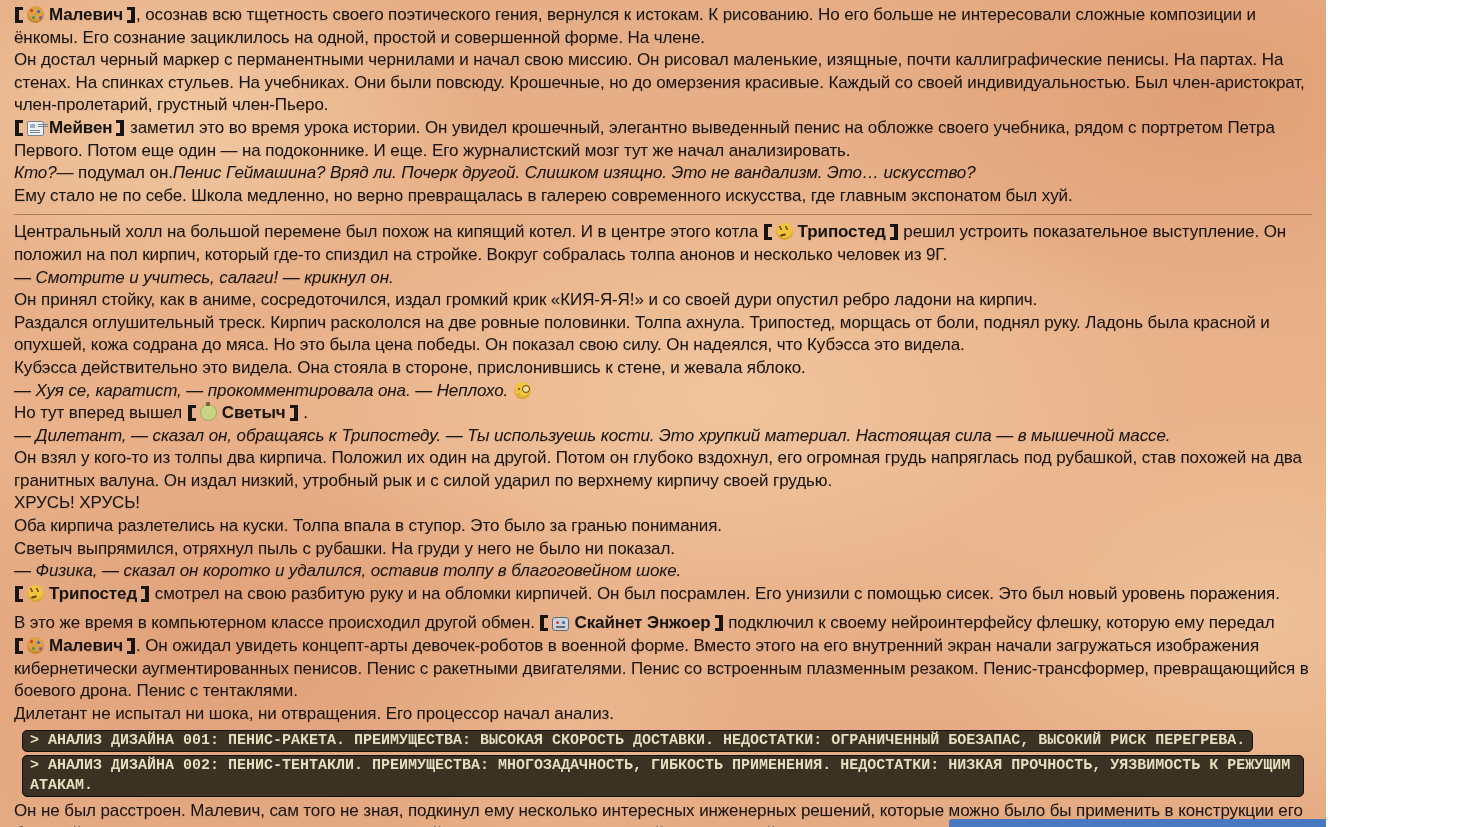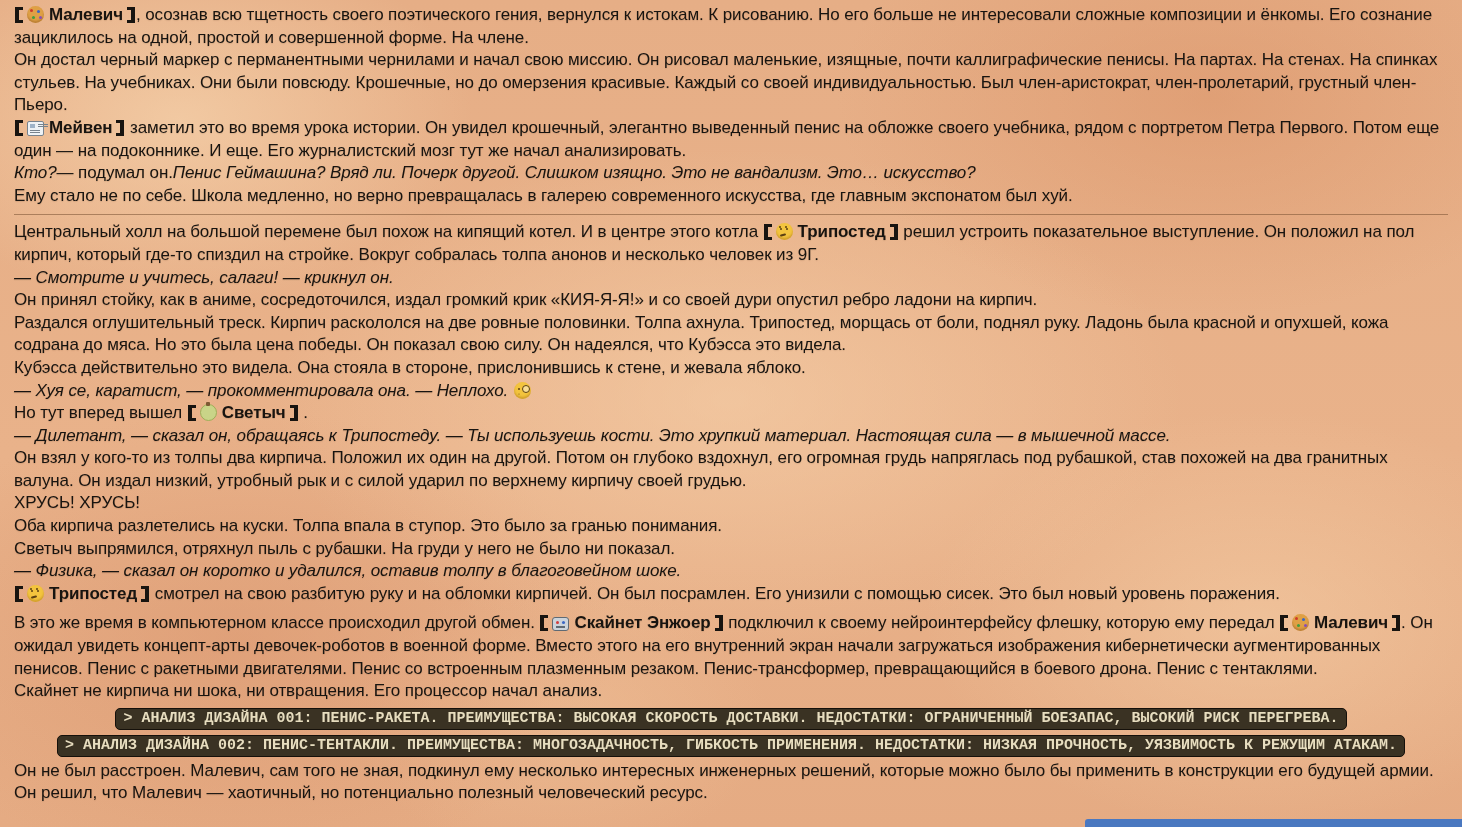--- a/index.html
+++ b/index.html
@@ -1,21 +1,21 @@
 <!DOCTYPE html>
 <html lang="ru"><head>
 <meta charset="utf-8">
 <style>
   html,body{margin:0;padding:0;}
   body{
     width:1462px;height:827px;overflow:hidden;
     font-family:"Liberation Sans","DejaVu Sans",sans-serif;
   }
   .page{
-    position:relative;width:1462px;height:827px;overflow:hidden;box-sizing:border-box;
+    position:relative;width:1326px;height:827px;overflow:hidden;box-sizing:border-box;
     padding:4px 14px 0 14px;
     background:
       radial-gradient(ellipse 420px 260px at 180px 120px, rgba(250,222,184,0.55), rgba(250,222,184,0) 70%),
       radial-gradient(ellipse 520px 300px at 1210px 100px, rgba(214,138,94,0.42), rgba(214,138,94,0) 72%),
       radial-gradient(ellipse 650px 360px at 730px 400px, rgba(249,216,178,0.50), rgba(249,216,178,0) 70%),
       radial-gradient(ellipse 520px 320px at 240px 640px, rgba(211,137,98,0.38), rgba(211,137,98,0) 72%),
       radial-gradient(ellipse 480px 300px at 1260px 620px, rgba(247,212,172,0.48), rgba(247,212,172,0) 70%),
       radial-gradient(ellipse 300px 200px at 560px 720px, rgba(240,196,155,0.45), rgba(240,196,155,0) 70%),
       linear-gradient(180deg,#e6ae86 0%,#e9b28a 55%,#e5ab83 100%);
     color:#181410;
@@ -50,21 +50,21 @@
   .emj-monocle-face::before{content:"";position:absolute;top:6px;left:4px;width:2px;height:2px;border-radius:50%;background:#5c4012;
     box-shadow:0 5px 0 -0.5px #5c4012;}
   .emj-monocle-face::after{content:"";position:absolute;top:3px;left:8px;width:6px;height:6px;border:1px solid #5c4012;border-radius:50%;background:rgba(255,255,255,.45);}
   .emj-melon{background:#c9d488;border:1px solid #9fae58;width:15px;height:15px;}
   .emj-melon::before{content:"";position:absolute;top:-3px;left:5px;width:4px;height:4px;border-radius:1px;background:#7d5a33;}
   .emj-robot{border-radius:3px;background:#ccd3da;border:1px solid #5f6a74;width:15px;height:12px;margin-top:2px;}
   .emj-robot::before{content:"";position:absolute;top:3px;left:3px;width:3px;height:3px;border-radius:50%;background:#d23c3c;
     box-shadow:6px 0 0 #3b67c4;}
   .emj-robot::after{content:"";position:absolute;top:8px;left:3px;width:9px;height:2px;background:#5f6a74;}
   
-  .termline{margin:3px 0;text-align:center;}
+  .termline{margin:3px 8px;}
   .term{
     display:inline-block;
     font-family:"Liberation Mono","DejaVu Sans Mono",monospace;
     font-weight:700;font-size:15px;line-height:20px;
     color:#e7ddbf;background:#3a3223;border:1px solid #15100a;border-radius:5px;
     padding:0 7px;text-shadow:none;letter-spacing:0;
   }
   .hscroll{position:absolute;right:0;bottom:0;width:377px;height:8px;background:#4a78c0;border-radius:3px 0 0 0;}
 </style>
 </head>
@@ -86,19 +86,19 @@
       <p><span class="it">— Хуя се, каратист, — прокомментировала она. — Неплохо. </span><span class="emj emj-monocle-face"></span></p>
       <p><span>Но тут вперед вышел </span><span class="chartag"><span class="brk brk-l"></span><span class="emj emj-melon"></span><span class="charname">Светыч</span><span class="brk brk-r"></span></span><span> .</span></p>
       <p><span class="it">— Дилетант, — сказал он, обращаясь к Трипостеду. — Ты используешь кости. Это хрупкий материал. Настоящая сила — в мышечной массе.</span></p>
       <p><span>Он взял у кого-то из толпы два кирпича. Положил их один на другой. Потом он глубоко вздохнул, его огромная грудь напряглась под рубашкой, став похожей на два гранитных валуна. Он издал низкий, утробный рык и с силой ударил по верхнему кирпичу своей грудью.</span></p>
       <p><span>ХРУСЬ! ХРУСЬ!</span></p>
       <p><span>Оба кирпича разлетелись на куски. Толпа впала в ступор. Это было за гранью понимания.</span></p>
       <p><span>Светыч выпрямился, отряхнул пыль с рубашки. На груди у него не было ни показал.</span></p>
       <p><span class="it">— Физика, — сказал он коротко и удалился, оставив толпу в благоговейном шоке.</span></p>
       <p><span class="chartag"><span class="brk brk-l"></span><span class="emj emj-thinking-face"></span><span class="charname">Трипостед</span><span class="brk brk-r"></span></span><span> смотрел на свою разбитую руку и на обломки кирпичей. Он был посрамлен. Его унизили с помощью сисек. Это был новый уровень поражения.</span></p>
       <p class="mt"><span>В это же время в компьютерном классе происходил другой обмен. </span><span class="chartag"><span class="brk brk-l"></span><span class="emj emj-robot"></span><span class="charname">Скайнет Энжоер</span><span class="brk brk-r"></span></span><span> подключил к своему нейроинтерфейсу флешку, которую ему передал </span><span class="chartag"><span class="brk brk-l"></span><span class="emj emj-palette"></span><span class="charname">Малевич</span><span class="brk brk-r"></span></span><span>. Он ожидал увидеть концепт-арты девочек-роботов в военной форме. Вместо этого на его внутренний экран начали загружаться изображения кибернетически аугментированных пенисов. Пенис с ракетными двигателями. Пенис со встроенным плазменным резаком. Пенис-трансформер, превращающийся в боевого дрона. Пенис с тентаклями.</span></p>
-      <p><span>Скайнет не кирпича ни шока, ни отвращения. Его процессор начал анализ.</span></p>
+      <p><span>Дилетант не испытал ни шока, ни отвращения. Его процессор начал анализ.</span></p>
       <div class="termline"><span class="term">&gt; АНАЛИЗ ДИЗАЙНА 001: ПЕНИС-РАКЕТА. ПРЕИМУЩЕСТВА: ВЫСОКАЯ СКОРОСТЬ ДОСТАВКИ. НЕДОСТАТКИ: ОГРАНИЧЕННЫЙ БОЕЗАПАС, ВЫСОКИЙ РИСК ПЕРЕГРЕВА.</span></div>
       <div class="termline"><span class="term">&gt; АНАЛИЗ ДИЗАЙНА 002: ПЕНИС-ТЕНТАКЛИ. ПРЕИМУЩЕСТВА: МНОГОЗАДАЧНОСТЬ, ГИБКОСТЬ ПРИМЕНЕНИЯ. НЕДОСТАТКИ: НИЗКАЯ ПРОЧНОСТЬ, УЯЗВИМОСТЬ К РЕЖУЩИМ АТАКАМ.</span></div>
       <p><span>Он не был расстроен. Малевич, сам того не зная, подкинул ему несколько интересных инженерных решений, которые можно было бы применить в конструкции его будущей армии. Он решил, что Малевич — хаотичный, но потенциально полезный человеческий ресурс.</span></p>
     </div>
   <div class="hscroll"></div>
 </div>
 
 </body></html>

